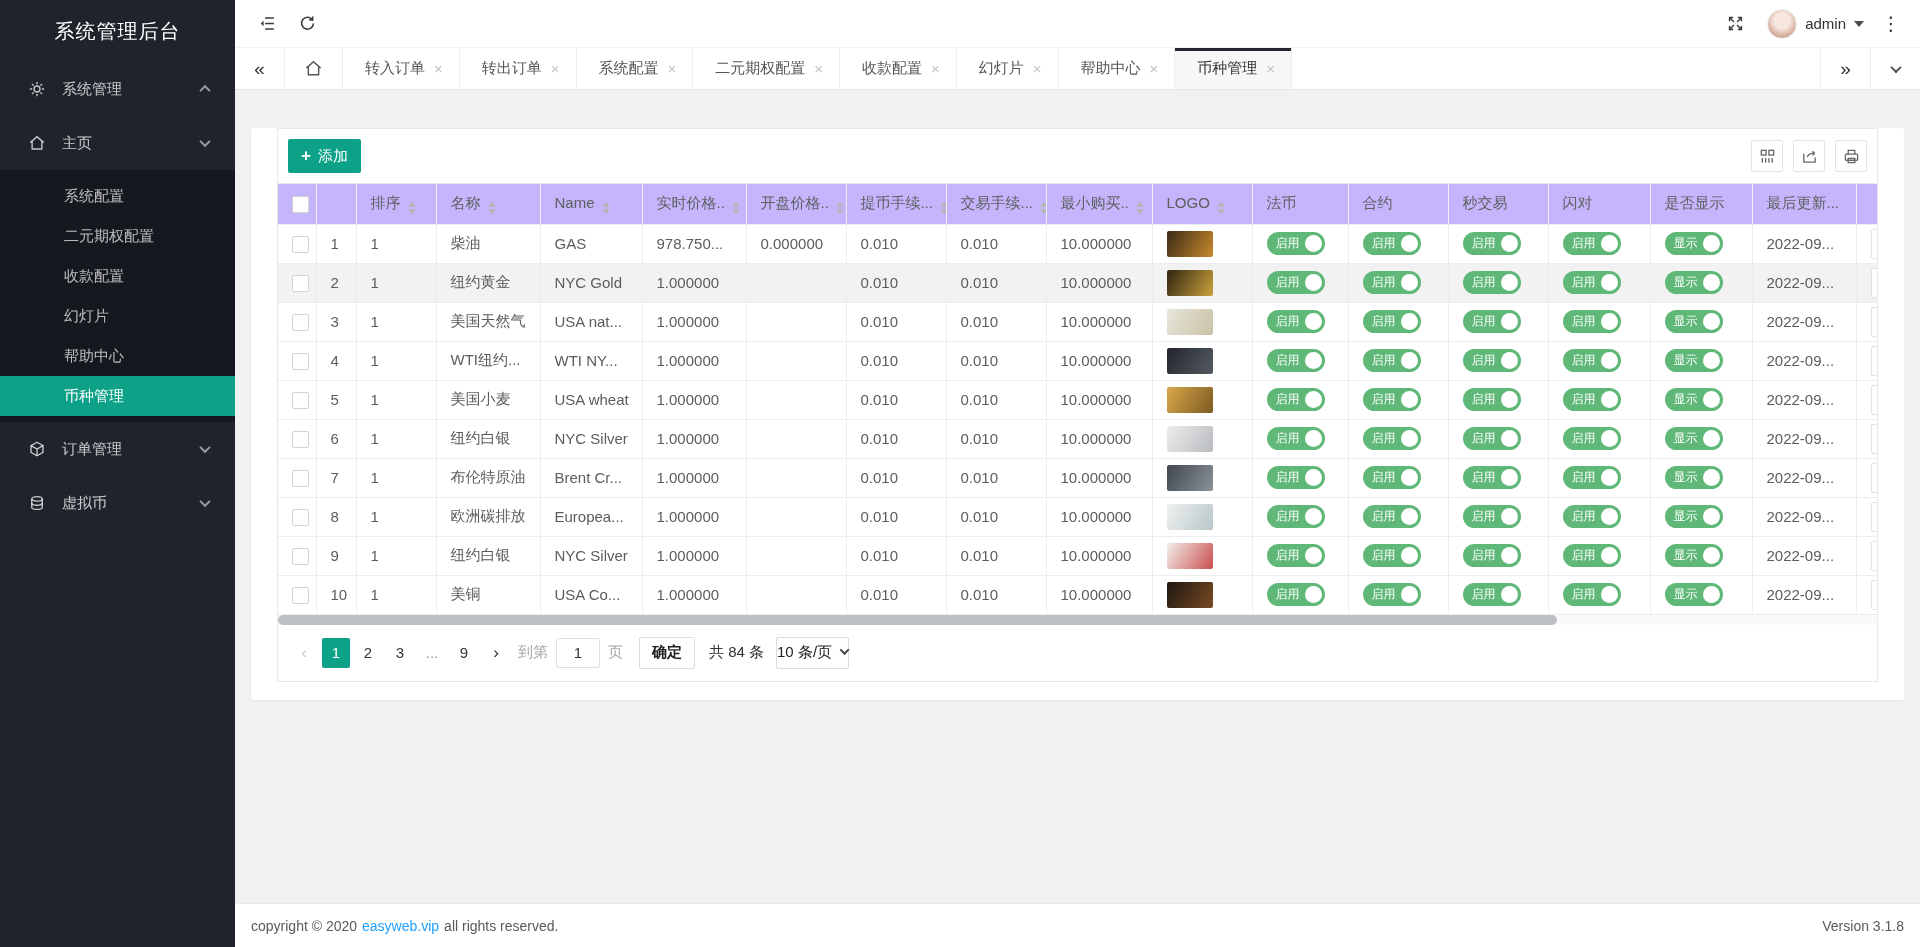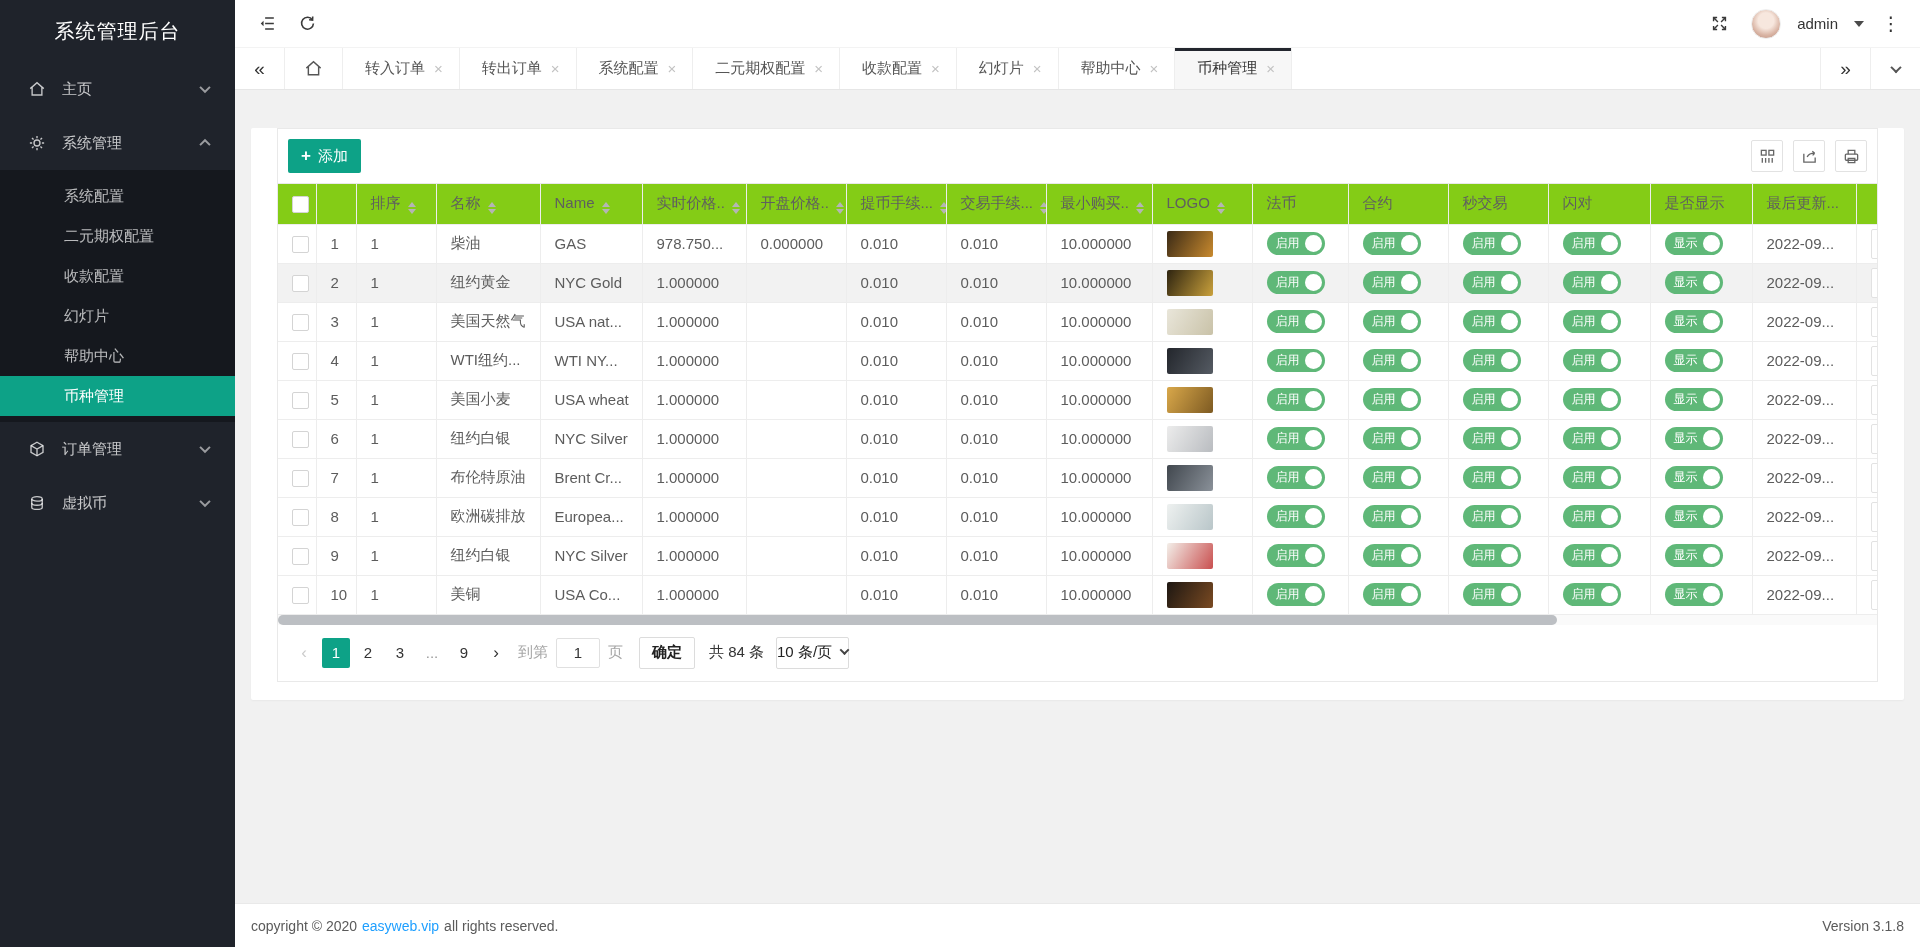--- a/index.html
+++ b/index.html
@@ -30,21 +30,21 @@
   
   .main { flex:1; display:flex; flex-direction:column; height:100%; min-width:0; }
 
   .topbar { height:48px; background:#fff; display:flex; align-items:center; padding:0 14px 0 12px;
             border-bottom:1px solid #f3f3f3; flex:0 0 auto; }
   .icon-btn { width:40px; height:40px; display:flex; align-items:center; justify-content:center; cursor:pointer; color:#3a3a3a; }
   .icon-btn svg { width:19px; height:19px; }
   .topbar-right { margin-left:auto; display:flex; align-items:center; gap:6px; }
   .avatar { width:30px; height:30px; border-radius:50%; background:radial-gradient(circle at 50% 38%, #f7e7de 0 35%, #d9b4a4 65%, #b98d7c 100%);
             border:1px solid #eee; }
-  .admin-wrap { display:flex; align-items:center; gap:16px; cursor:pointer; padding:0 6px; }
+  .admin-wrap { display:flex; align-items:center; gap:8px; cursor:pointer; padding:0 6px; }
   .admin-name { font-size:15px; color:#333; }
   .caret-down { width:0; height:0; border-left:5px solid transparent; border-right:5px solid transparent; border-top:6px solid #4a4a4a; }
   .dots { font-size:19px; color:#333; width:30px; text-align:center; cursor:pointer; }
 
   
   .tabbar { height:42px; background:#fff; display:flex; align-items:stretch; border-bottom:1px solid #e6e6e6; flex:0 0 auto; }
   .tab-arrow { width:50px; display:flex; align-items:center; justify-content:center; font-size:19px; color:#333;
                cursor:pointer; border-right:1px solid #eee; flex:0 0 auto; }
   .tab-home { width:58px; display:flex; align-items:center; justify-content:center; border-right:1px solid #eee; cursor:pointer; flex:0 0 auto; }
   .tab-home svg { width:19px; height:19px; }
@@ -78,21 +78,21 @@
   .add-btn .plus { font-size:17px; font-weight:bold; }
   .tb-tools { margin-left:auto; display:flex; gap:10px; }
   .tool-btn { width:32px; height:32px; border:1px solid #e2e2e2; background:#fff; border-radius:2px;
               display:flex; align-items:center; justify-content:center; cursor:pointer; }
   .tool-btn svg { width:17px; height:17px; }
 
   .table-wrap { overflow:hidden; width:100%; border-top:1px solid #e9e9e9; }
   table { width:1658px; table-layout:fixed; border-collapse:collapse; }
   th, td { border-right:1px solid #ededed; border-bottom:1px solid #ededed; padding:0 0 0 14px; text-align:left;
            white-space:nowrap; overflow:hidden; font-weight:normal; }
-  th { background:#84cc16; height:40px; color:#5f5f5f; font-size:15px; }
+  th { background:#c4b5fd; height:40px; color:#5f5f5f; font-size:15px; }
   td { height:39px; color:#5c5c5c; font-size:15px; background:#fff; }
   tr.hover td { background:#f2f2f2; }
   .c-sel, .c-idx { text-align:left; }
   input[type=checkbox] { appearance:none; width:17px; height:17px; border:1px solid #d4d4d4; border-radius:2px;
                          background:#fff; cursor:pointer; vertical-align:middle; }
   .sort { display:inline-flex; flex-direction:column; gap:2px; margin-left:7px; vertical-align:1px; }
   .sort i { width:0; height:0; border-left:4px solid transparent; border-right:4px solid transparent; display:block; }
   .sort .up { border-bottom:5px solid #b5b5b5; }
   .sort .dn { border-top:5px solid #b5b5b5; }
   .logo-img { width:46px; height:26px; border-radius:2px; }
@@ -132,36 +132,36 @@
 </style>
 </head>
 <body>
 
 <aside class="sidebar">
   <div class="side-title">系统管理后台</div>
   <nav>
     <div class="menu-item">
       <span>
         <svg viewBox="0 0 24 24" fill="none" stroke="currentColor" stroke-width="1.8" width="18" height="18">
+            <circle cx="12" cy="12" r="4"></circle>
+            <path d="M12 2.5V5.5 M12 18.5V21.5 M2.5 12H5.5 M18.5 12H21.5 M5.3 5.3L7.4 7.4 M16.6 16.6L18.7 18.7 M18.7 5.3L16.6 7.4 M7.4 16.6L5.3 18.7"></path>
+          </svg>
+      </span>
+      <span>系统管理</span>
+      <i class="chev up"></i>
+    </div>
+    <div class="menu-item">
+      <span>
+        <svg viewBox="0 0 24 24" fill="none" stroke="currentColor" stroke-width="1.8" width="18" height="18">
             <path d="M3 11.5 L12 3.5 L21 11.5"></path>
             <path d="M5.5 10 V20 H18.5 V10"></path>
           </svg>
       </span>
       <span>主页</span>
       <i class="chev down"></i>
-    </div>
-    <div class="menu-item">
-      <span>
-        <svg viewBox="0 0 24 24" fill="none" stroke="currentColor" stroke-width="1.8" width="18" height="18">
-            <circle cx="12" cy="12" r="4"></circle>
-            <path d="M12 2.5V5.5 M12 18.5V21.5 M2.5 12H5.5 M18.5 12H21.5 M5.3 5.3L7.4 7.4 M16.6 16.6L18.7 18.7 M18.7 5.3L16.6 7.4 M7.4 16.6L5.3 18.7"></path>
-          </svg>
-      </span>
-      <span>系统管理</span>
-      <i class="chev up"></i>
     </div>
     <div class="submenu">
 
         <div class="sub-item">
           <span>系统配置</span>
         </div>
 
         <div class="sub-item">
           <span>二元期权配置</span>
         </div>

